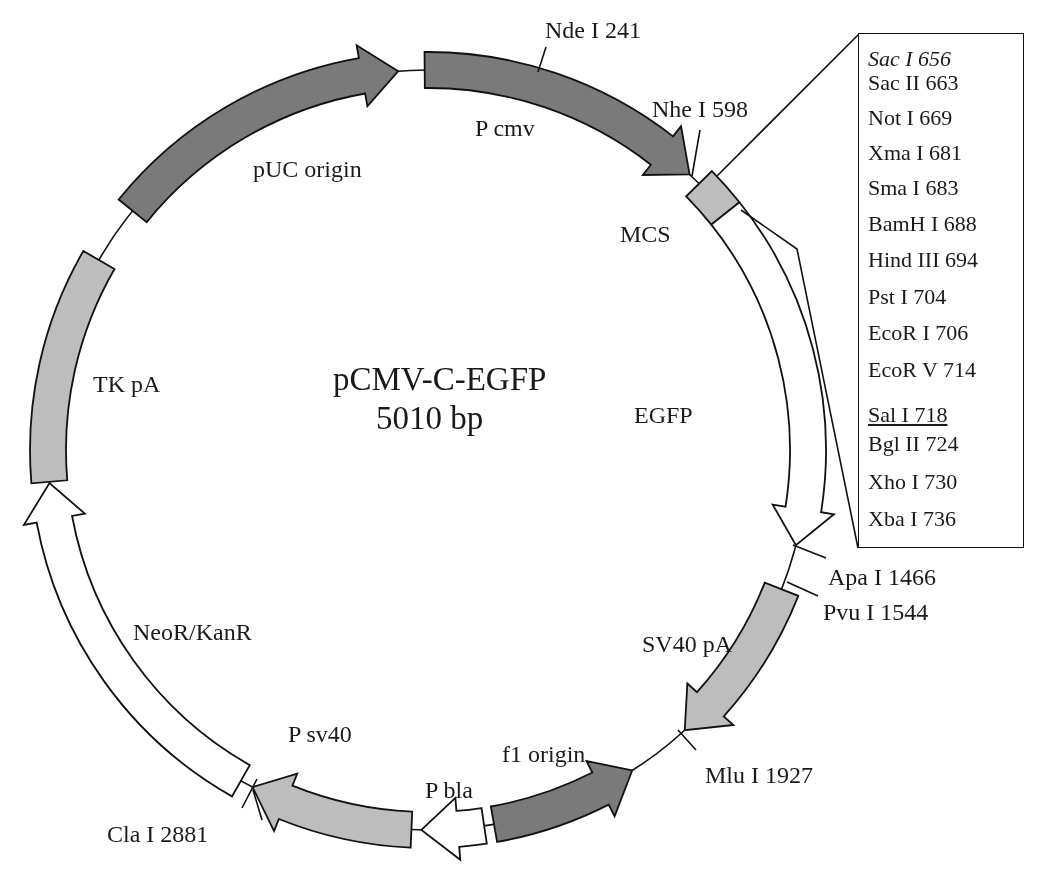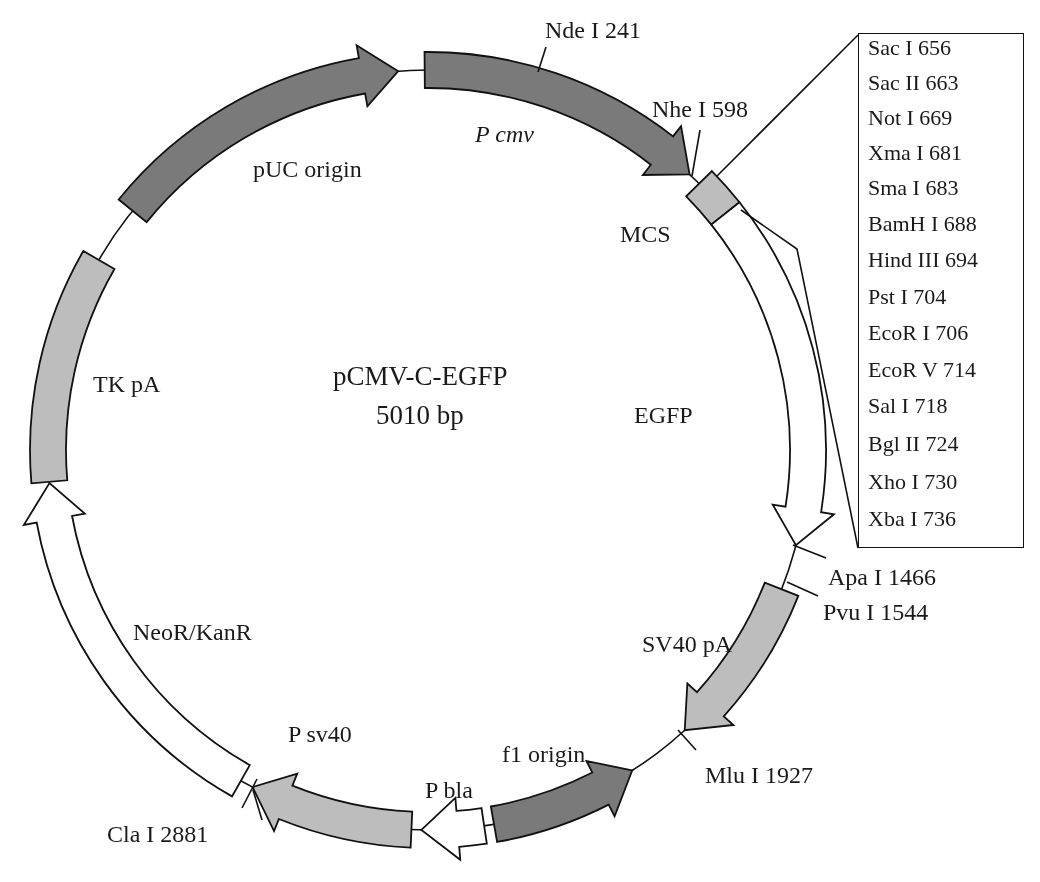--- a/index.html
+++ b/index.html
@@ -1,20 +1,20 @@
 <!DOCTYPE html>
 <html><head>
 <meta charset="utf-8">
 <style>
   html, body { margin: 0; padding: 0; background: #ffffff; }
   body { width: 1040px; height: 882px; position: relative; overflow: hidden;
          font-family: "Liberation Serif", "DejaVu Serif", serif; color: #1a1a1a; }
   #map { position: absolute; left: 0; top: 0; }
   .lbl { position: absolute; font-size: 24px; white-space: nowrap; line-height: 1; }
-  .title { font-size: 27px; }
+  .title { font-size: 33px; }
   #mcs-box { position: absolute; left: 858px; top: 33px; width: 166px; height: 515px;
              border: 1.5px solid #111; background: #fff; box-sizing: border-box; }
   #mcs-box .site { position: absolute; left: 9px; font-size: 22px; white-space: nowrap; line-height: 1; }
 </style>
 </head>
 <body>
 
 <svg id="map" width="1040" height="882" viewBox="0 0 1040 882" xmlns="http://www.w3.org/2000/svg">
   <circle cx="428" cy="450" r="380" fill="none" stroke="#111" stroke-width="1.6"></circle>
   <g id="features">
@@ -37,21 +37,21 @@
       <line x1="678" y1="730" x2="696" y2="750" stroke="#111" stroke-width="1.6"></line>
       <line x1="257" y1="779" x2="242" y2="808" stroke="#111" stroke-width="1.6"></line>
       <line x1="253" y1="790" x2="262" y2="820" stroke="#111" stroke-width="1.6"></line>
     </g>
 
   <line x1="717" y1="176" x2="858" y2="35" stroke="#111" stroke-width="1.6"></line>
   <polyline points="741,210 797,249 858,548" fill="none" stroke="#111" stroke-width="1.6"></polyline>
 </svg>
 
 <div id="labels">
-    <div class="lbl" style="left: 475px; top: 122px; font-style: italic;">P cmv</div>
+    <div class="lbl" style="left: 475px; top: 116px;">P cmv</div>
     <div class="lbl" style="left: 253px; top: 157px;">pUC origin</div>
     <div class="lbl" style="left: 620px; top: 222px;">MCS</div>
     <div class="lbl" style="left: 634px; top: 367px; margin-top: 36px;">EGFP</div>
     <div class="lbl" style="left: 93px; top: 372px;">TK pA</div>
     <div class="lbl" style="left: 133px; top: 620px;">NeoR/KanR</div>
     <div class="lbl" style="left: 602px; top: 632px; margin-left: 40px;">SV40 pA</div>
     <div class="lbl" style="left: 502px; top: 742px;">f1 origin</div>
     <div class="lbl" style="left: 425px; top: 778px;">P bla</div>
     <div class="lbl" style="left: 288px; top: 722px;">P sv40</div>
   </div>
@@ -62,27 +62,27 @@
     <div class="lbl" style="left: 823px; top: 600px;">Pvu I 1544</div>
     <div class="lbl" style="left: 705px; top: 763px;">Mlu I 1927</div>
     <div class="lbl" style="left: 107px; top: 822px;">Cla I 2881</div>
     <div class="lbl" style="left: 258px; top: 863px; margin-top: 28px;">Stu I 2862</div>
   </div>
 
 <div class="lbl title" style="left:333px; top:363px;">pCMV-C-EGFP</div>
 <div class="lbl title" style="left:376px; top:402px;">5010 bp</div>
 
 <div id="mcs-box">
-    <div class="site" style="top: 3px;">Sac I 656</div>
+    <div class="site" style="top: 14px; font-style: italic;">Sac I 656</div>
     <div class="site" style="top: 38px;">Sac II 663</div>
     <div class="site" style="top: 73px;">Not I 669</div>
     <div class="site" style="top: 108px;">Xma I 681</div>
     <div class="site" style="top: 143px;">Sma I 683</div>
     <div class="site" style="top: 179px;">BamH I 688</div>
     <div class="site" style="top: 215px;">Hind III 694</div>
     <div class="site" style="top: 252px;">Pst I 704</div>
     <div class="site" style="top: 288px;">EcoR I 706</div>
     <div class="site" style="top: 325px;">EcoR V 714</div>
-    <div class="site" style="top: 361px;">Sal I 718</div>
+    <div class="site" style="top: 370px; text-decoration: underline;">Sal I 718</div>
     <div class="site" style="top: 399px;">Bgl II 724</div>
     <div class="site" style="top: 437px;">Xho I 730</div>
     <div class="site" style="top: 474px;">Xba I 736</div>
   </div>
 
 </body></html>

